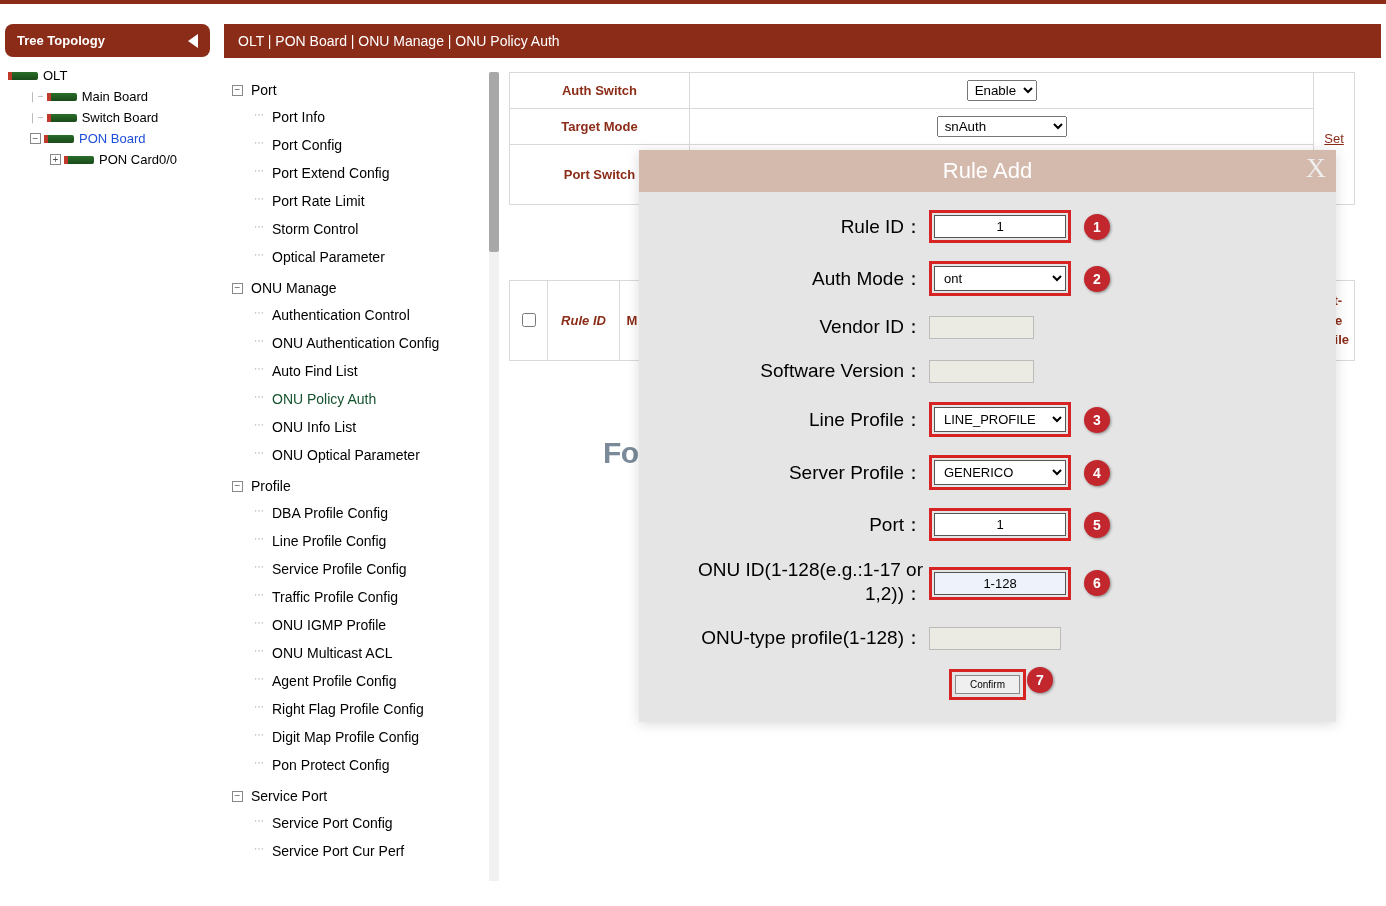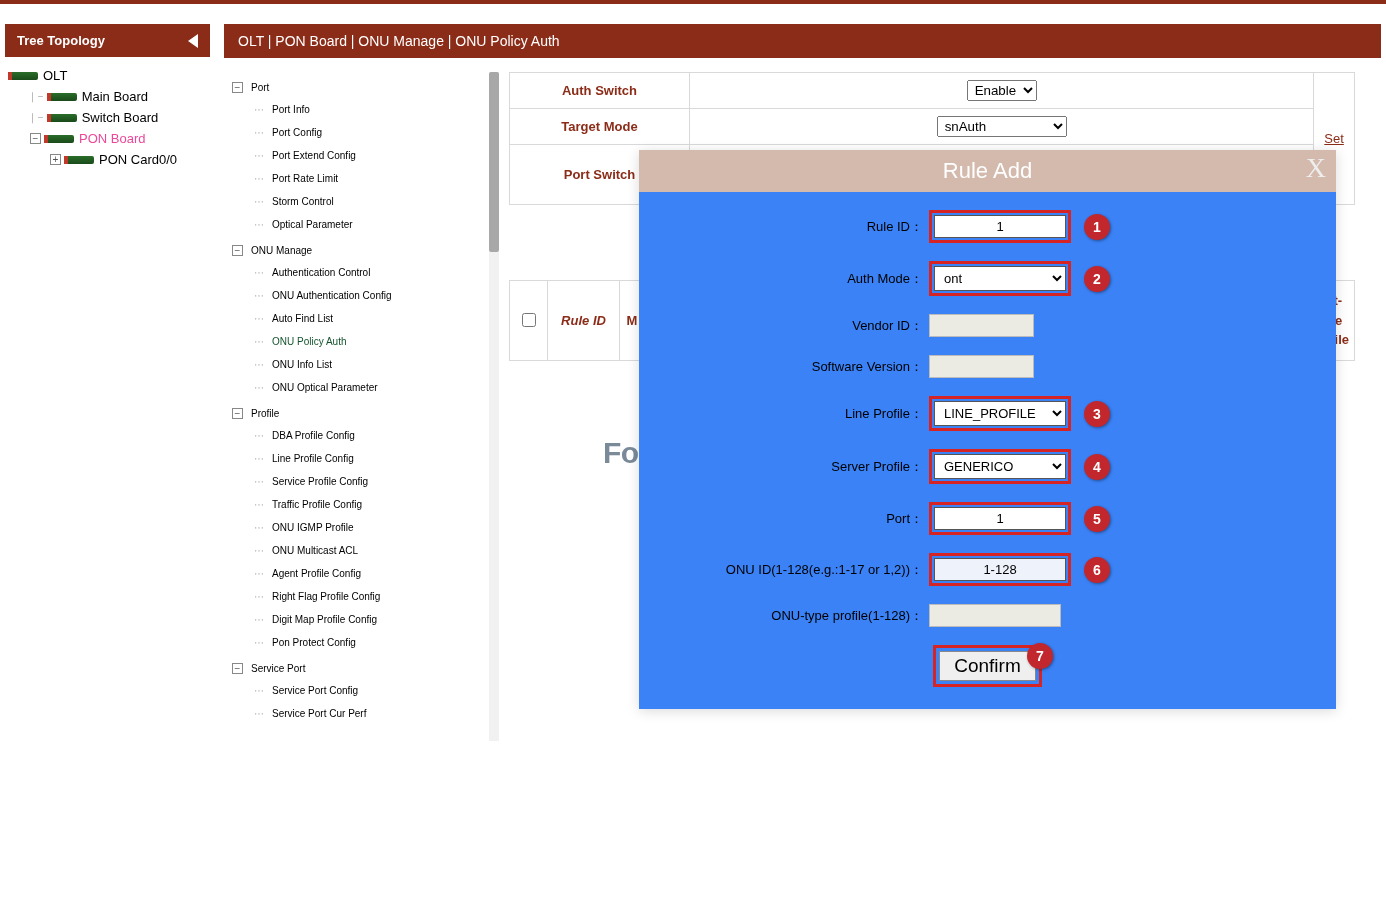--- a/index.html
+++ b/index.html
@@ -2,42 +2,42 @@
 <html><head>
 <meta charset="utf-8">
 <style>
   * { margin: 0; padding: 0; box-sizing: border-box; font-family: Arial, sans-serif; }
   body { font-size: 13px; background: #fff; }
   .top-bar { height: 4px; background: #8b2c18; margin-bottom: 20px; }
   .layout { display: flex; gap: 14px; padding: 0 5px 5px 5px; }
   
   
   .tree-sidebar { width: 205px; }
-  .tree-header { background: #8b2c18; color: #fff; font-weight: bold; padding: 9px 12px; display: flex; justify-content: space-between; align-items: center; }
+  .tree-header { background: #8b2c18; color: #fff; font-weight: bold; padding: 9px 12px; display: flex; justify-content: space-between; align-items: center; border-radius: 8px; }
   .tree-header-arrow { width: 0; height: 0; border-top: 7px solid transparent; border-bottom: 7px solid transparent; border-right: 10px solid #fff; }
   .tree-body { padding: 8px 5px; font-size: 13px; }
   .tree-node { padding: 3px 0; display: flex; align-items: center; gap: 5px; cursor: pointer; }
   .tree-child { padding-left: 20px; }
   .tree-child2 { padding-left: 40px; }
   .tree-icon-board { width: 28px; height: 8px; background: linear-gradient(#2a6d2a, #1a4a1a); border-radius: 2px; display: inline-block; position: relative; }
   .tree-icon-board.red-tip::after { content:''; position:absolute; left:-2px; top:0; width:4px; height:8px; background:#c0392b; }
-  .tree-node.active { color: #ec4899; }
+  .tree-node.active { color: #1d4ed8; }
   .tree-expand { width:11px; height:11px; border:1px solid #888; display:inline-flex; align-items:center; justify-content:center; font-size:10px; line-height:1; color:#555; background:#fff; }
   .tree-expand.minus::before{content:'−';}
   .tree-expand.plus::before{content:'+';}
   .tree-connector { color:#aaa; font-size:10px; }
   
   
   .main { flex: 1; }
   .breadcrumb-bar { background: #8b2c18; color: #fff; padding: 9px 14px; font-size: 14px; }
   .content-row { display: flex; margin-top: 14px; gap: 10px; }
   
   
   .nav2-container { width: 275px; position: relative; }
-  .nav2 { width: 265px; padding: 5px 0 12px 8px; font-size: 10px; }
+  .nav2 { width: 265px; padding: 5px 0 12px 8px; font-size: 14px; }
   .nav2-scroll { position: absolute; right: 0; top: 0; bottom: 0; width: 10px; background: #f1f1f1; }
   .nav2-thumb { position: absolute; top: 0; width: 10px; height: 180px; background: #a8a8a8; border-radius: 2px; }
   .nav2-group { margin-bottom: 4px; }
   .nav2-group-head { display: flex; align-items: center; gap: 8px; padding: 5px 0; cursor: pointer; }
   .nav2-item { padding: 6px 0 6px 40px; cursor: pointer; position: relative; }
   .nav2-item::before { content: '⋯'; position: absolute; left: 22px; color: #aaa; letter-spacing: -2px; font-size: 10px; }
   .nav2-item.active { color: #14532d; }
   
   
   .data-area { flex: 1; position: relative; }
@@ -56,34 +56,34 @@
   .gh-check { width: 38px; }
   .gh-rule { width: 72px; font-style: italic; }
   .gh-mode { width: 25px; }
   .gh-spacer { flex: 1; border-right: none !important; }
   .gh-rtid { width: 32px; }
   .gh-onuid { width: 45px; }
   .gh-type { width: 50px; }
   .grid-check { width: 14px; height: 14px; }
   
   
-  .modal { position: absolute; top: 78px; left: 130px; width: 697px; background: #3b82f6; box-shadow: 0 2px 12px rgba(0,0,0,0.15); }
+  .modal { position: absolute; top: 78px; left: 130px; width: 697px; background: #e5e5e5; box-shadow: 0 2px 12px rgba(0,0,0,0.15); }
   .modal-title { background: #d4b9ad; color: #fff; font-size: 22px; padding: 8px 0; text-align: center; position: relative; font-weight: normal; }
   .modal-close { position: absolute; right: 10px; top: 2px; font-size: 28px; color: #eee; cursor: pointer; font-family: 'Times New Roman', serif; font-weight: normal; }
   .modal-body { padding: 18px 30px 22px 30px; }
   .form-row { display: flex; align-items: center; margin-bottom: 18px; position: relative; }
-  .form-row .flbl { width: 260px; text-align: right; padding-right: 6px; font-size: 13px; }
+  .form-row .flbl { width: 260px; text-align: right; padding-right: 6px; font-size: 19px; }
   .form-row .fval { width: 135px; }
   .form-row input, .form-row select { width: 132px; padding: 3px 5px; font-size: 13px; border: 1px solid #888; background: #fff; }
   .form-row input.ro { background: #ebebe4; border-color: #bbb; }
   .hl { border: 3px solid #d62424; padding: 2px; display: inline-block; }
   .hl input, .hl select { border: 1px solid #555; }
   .hl-btn { text-align:center; margin-top: 6px; position: relative; }
   .hl-btn-inner { border: 3px solid #d62424; padding: 3px; display: inline-block; }
-  .confirm-btn { padding: 3px 14px; font-size: 19px; background: #efefef; border: 1px solid #888; cursor: pointer; }
+  .confirm-btn { padding: 3px 14px; font-size: 10px; background: #efefef; border: 1px solid #888; cursor: pointer; }
   .badge { position: absolute; width: 26px; height: 26px; border-radius: 50%; background: #c1272d; color: #fff; font-weight: bold; display: flex; align-items: center; justify-content: center; font-size: 14px; box-shadow: 1px 1px 3px rgba(0,0,0,0.4); left: 415px; }
   .badge.b7 { left: 358px; top: -2px; }
   
   
   .watermark { position: absolute; top: 362px; left: 94px; font-size: 30px; font-weight: bold; color: #7a8a99; letter-spacing: -0.5px; z-index: 0; pointer-events: none; display: flex; align-items: flex-end; }
   .watermark .wifi { color: #7a8a99; font-size: 14px; margin: 0 -2px 18px -2px; opacity: 0.6; }
   .watermark .isp { color: #5a94c4; }
   
   .port-switch-value { font-size: 12px; }
 </style>

